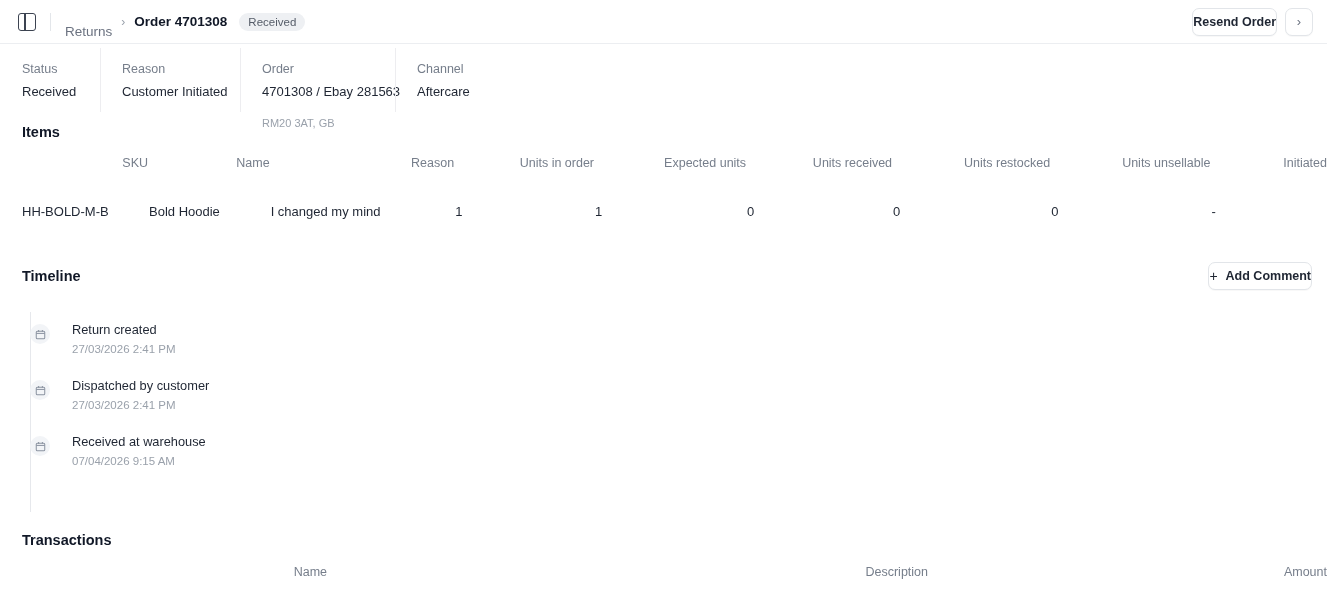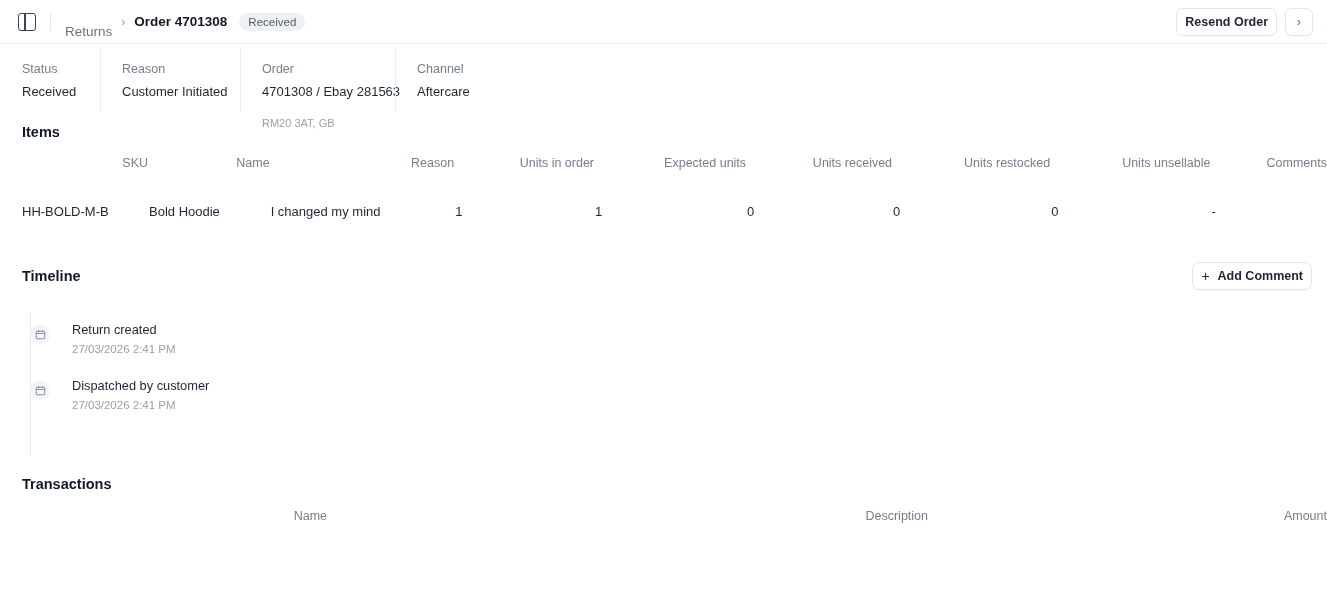--- a/index.html
+++ b/index.html
@@ -83,21 +83,21 @@
   .topbar-spacer { flex: 1 1 auto; }
   .btn {
     border: 1px solid #e2e5e9;
     background: #ffffff;
     border-radius: 7px;
     font-family: "Liberation Sans", sans-serif;
     font-size: 12.5px;
     font-weight: 700;
     color: #1f2633;
     height: 28px;
-    padding: 0 8px;
+    padding: 0 0;
     cursor: pointer;
     display: inline-flex;
     align-items: center;
     justify-content: center;
     box-shadow: 0 1px 1px rgba(16,24,40,.03);
   }
   .btn-icon {
     width: 28px;
     padding: 0;
     margin-left: 8px;
@@ -277,21 +277,21 @@
     <thead>
       <tr>
         <th class="pad-first">SKU</th>
         <th>Name</th>
         <th>Reason</th>
         <th>Units in order</th>
         <th>Expected units</th>
         <th>Units received</th>
         <th>Units restocked</th>
         <th>Units unsellable</th>
-        <th>Comments</th>
+        <th>Initiated</th>
       </tr>
       <tr style="height:33px">
           <td colspan="9"></td>
         </tr>
     </thead>
     <tbody>
       <tr>
         <td class="pad-first">HH-BOLD-M-B</td>
         <td>Bold Hoodie</td>
         <td>I changed my mind</td>
@@ -341,20 +341,34 @@
           <line x1="4.6" y1="1.4" x2="4.6" y2="3.6"></line>
           <line x1="9.4" y1="1.4" x2="9.4" y2="3.6"></line>
         </svg>
       </div>
       <div class="tl-body">
         <div class="tl-title">Dispatched by customer</div>
         <div class="tl-time">27/03/2026 2:41 PM</div>
       </div>
     </div>
 
+    <div class="tl-item">
+      <div class="tl-dot">
+        <svg width="11" height="11" viewBox="0 0 14 14" fill="none" stroke="#8b93a1" stroke-width="1.3">
+          <rect x="1.6" y="2.8" width="10.8" height="9.6" rx="1.4"></rect>
+          <line x1="1.6" y1="5.6" x2="12.4" y2="5.6"></line>
+          <line x1="4.6" y1="1.4" x2="4.6" y2="3.6"></line>
+          <line x1="9.4" y1="1.4" x2="9.4" y2="3.6"></line>
+        </svg>
+      </div>
+      <div class="tl-body">
+        <div class="tl-title">Received at warehouse</div>
+        <div class="tl-time">07/04/2026 9:15 AM</div>
+      </div>
+    </div>
   </div>
 </div>
 
 <div style="margin-top:42px">
   <div class="section-title">Transactions</div>
   <table class="tbl" style="margin-top:17px">
     <colgroup>
       <col style="width:327px">
         <col style="width:601px">
         <col style="width:399px">

